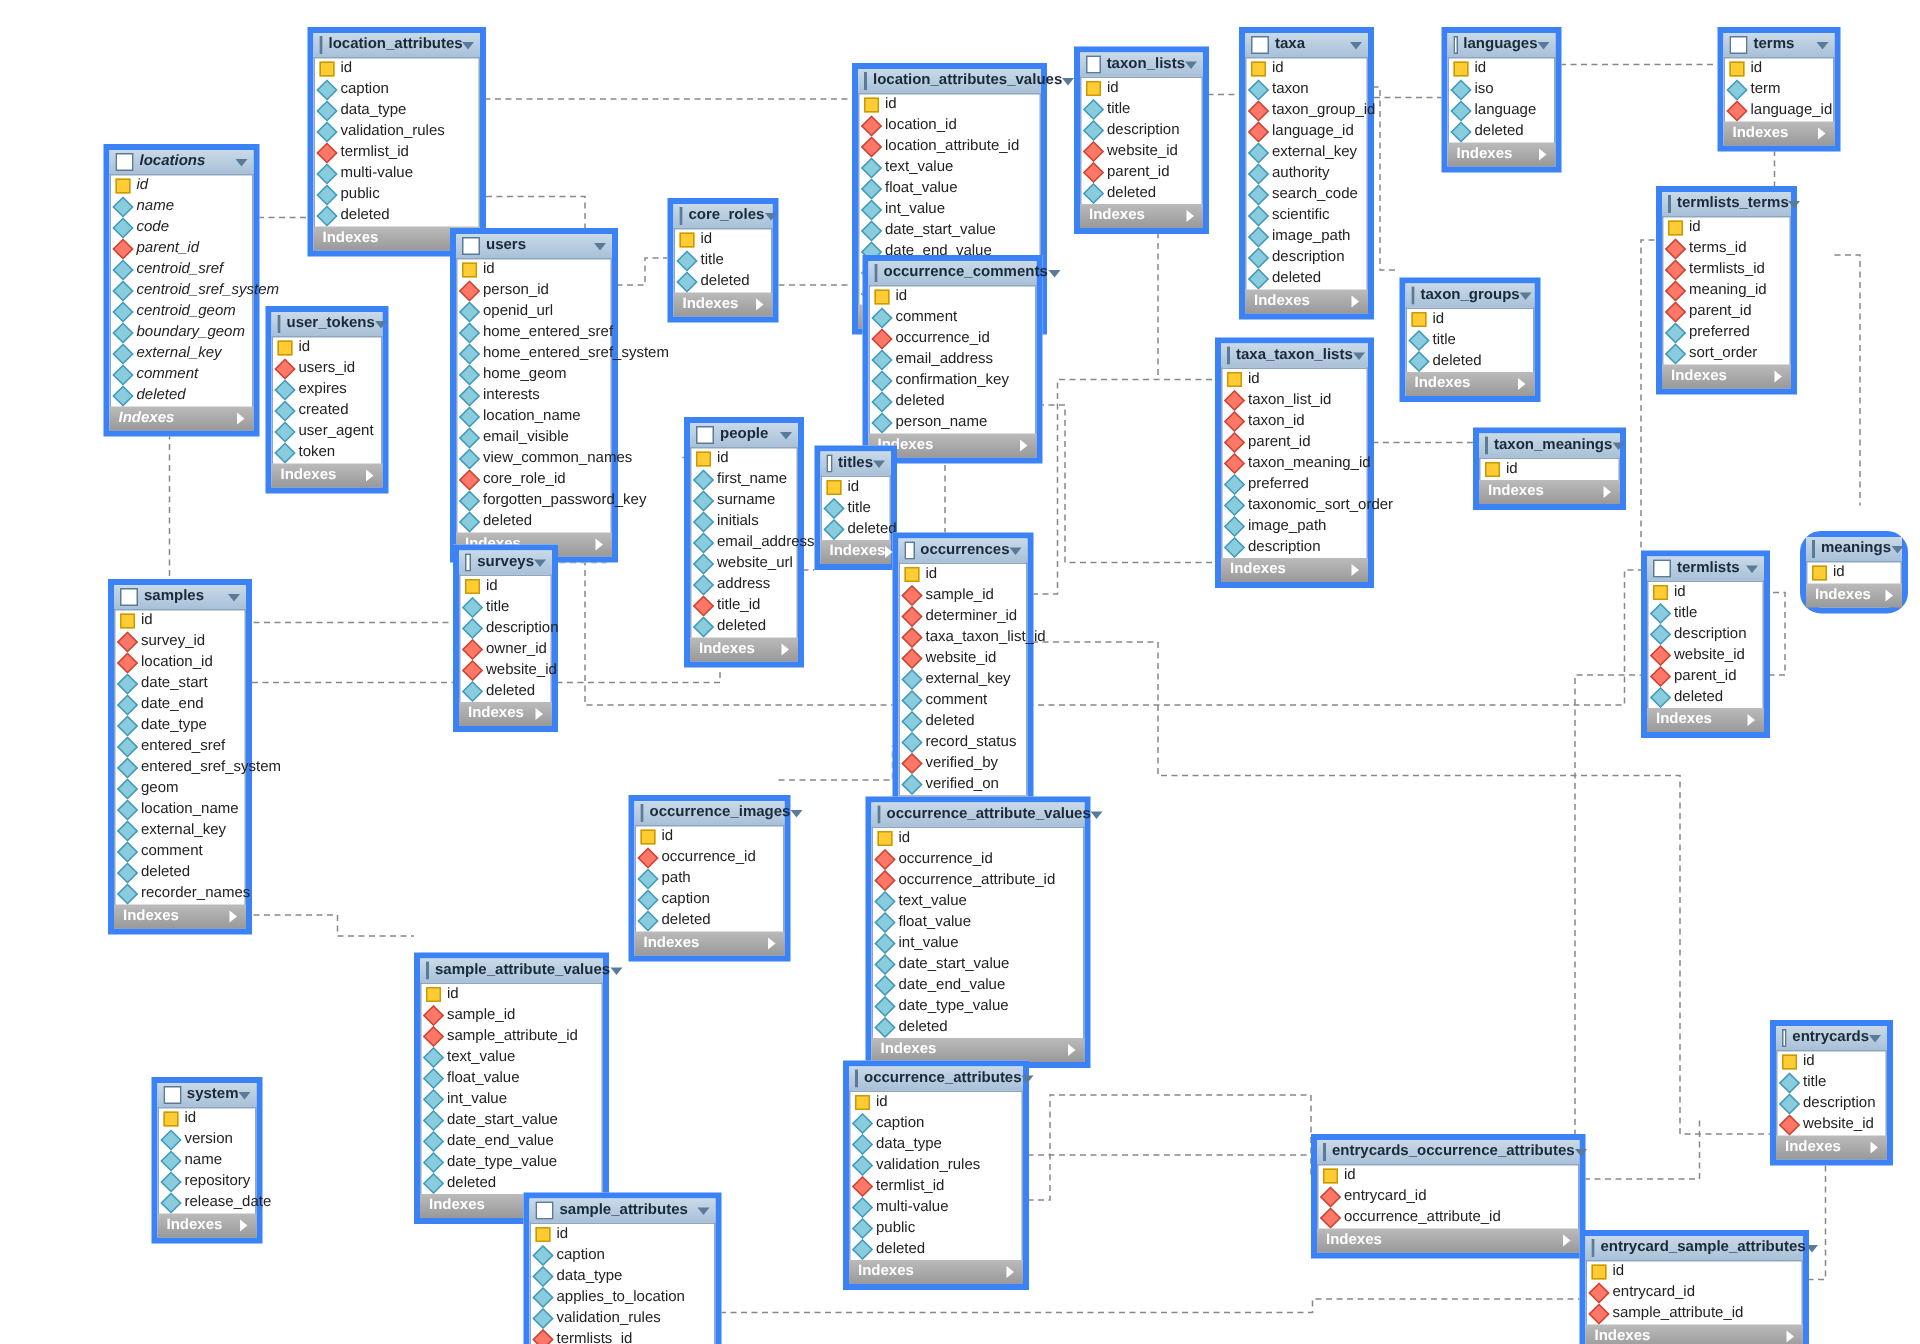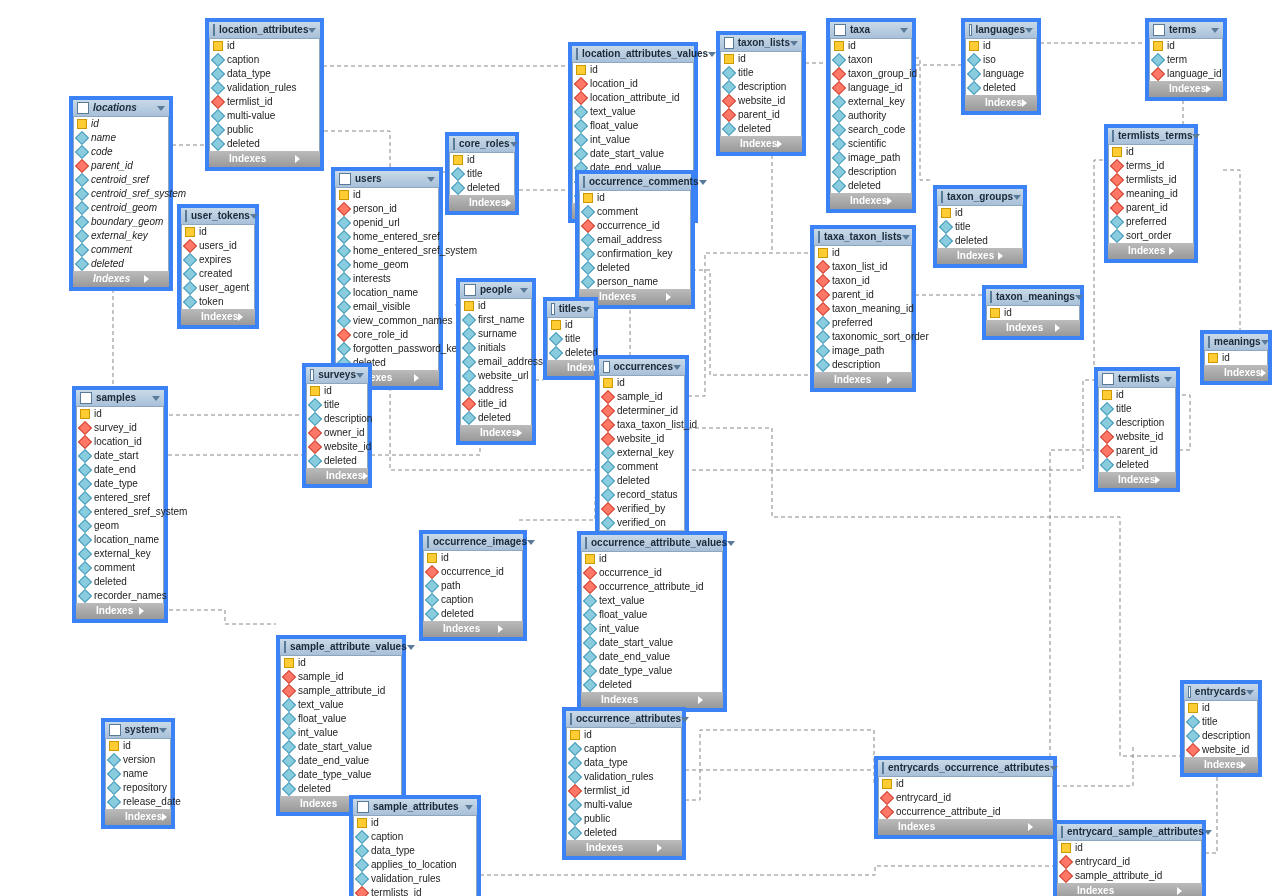--- a/index.html
+++ b/index.html
@@ -5,21 +5,21 @@
 body{margin:0;font:10px/12px Arial,sans-serif;background:#fff;color:#222;width:1280px;height:896px;position:relative;overflow:hidden}
 .tbl{position:absolute;background:#fff;border:4px solid #3b82f6;box-shadow:0 0 0 1px #8fa6bf inset}
 .tbl .hd{background:linear-gradient(#c9dae8,#a8c0d8);color:#1a2a3a;font-weight:bold;padding:2px 4px;display:flex;align-items:center;border-bottom:1px solid #8fa6bf}
 .tbl .hd .ic{width:10px;height:10px;background:#fff;border:1px solid #5a7a9a;margin-right:4px}
 .tbl .hd .tr{margin-left:auto;width:0;height:0;border-left:4px solid transparent;border-right:4px solid transparent;border-top:5px solid #5a7a9a}
 .tbl .row{padding:1px 4px;display:flex;align-items:center;white-space:nowrap}
 .tbl .row .b{width:8px;height:8px;margin-right:4px;transform:rotate(45deg);flex-shrink:0}
 .tbl .row.pk .b{background:#ffcc33;border:1px solid #cc9900;transform:none;border-radius:0}
 .tbl .row.fk .b{background:#ff7766;border:1px solid #cc4433}
 .tbl .row.fd .b{background:#88ccdd;border:1px solid #4499bb}
-.tbl .ft{background:linear-gradient(#bbb,#999);color:#fff;font-weight:bold;padding:2px 20px;display:flex;align-items:center}
+.tbl .ft{background:linear-gradient(#bbb,#999);color:#fff;font-weight:bold;padding:2px 6px;display:flex;align-items:center}
 .tbl .ft .tr{margin-left:auto;width:0;height:0;border-top:4px solid transparent;border-bottom:4px solid transparent;border-left:5px solid #fff}
 svg{position:absolute;top:0;left:0;width:1280px;height:896px;pointer-events:none}
 svg line,svg path{stroke:#888;stroke-width:1;stroke-dasharray:4 3;fill:none}
 </style>
 </head>
 <body>
 
 <svg id="edges">
     <path d="M166 111 L166 244 L113 244 L113 386"></path>
     <path d="M165 145 L205 145"></path>
@@ -401,21 +401,21 @@
       </div>
       <div class="row fd">
         <span class="b"></span>
         <span>deleted</span>
       </div>
       <div class="ft">
         <span>Indexes</span>
         <span class="tr"></span>
       </div>
     </div>
-    <div class="tbl" style="left: 300px; top: 167px; width: 104px; margin-left: 31px;">
+    <div class="tbl" style="left: 300px; top: 152px; width: 104px;">
       <div class="hd">
         <span class="ic"></span>
         <span>users</span>
         <span class="tr"></span>
       </div>
       <div class="row pk">
         <span class="b"></span>
         <span>id</span>
       </div>
       <div class="row fk">
@@ -693,21 +693,21 @@
       </div>
       <div class="row pk">
         <span class="b"></span>
         <span>id</span>
       </div>
       <div class="ft">
         <span>Indexes</span>
         <span class="tr"></span>
       </div>
     </div>
-    <div class="tbl" style="left: 1200px; top: 330px; width: 64px;">
+    <div class="tbl" style="left: 1200px; top: 354px; width: 64px; border-radius: 14px;">
       <div class="hd">
         <span class="ic"></span>
         <span>meanings</span>
         <span class="tr"></span>
       </div>
       <div class="row pk">
         <span class="b"></span>
         <span>id</span>
       </div>
       <div class="ft">

